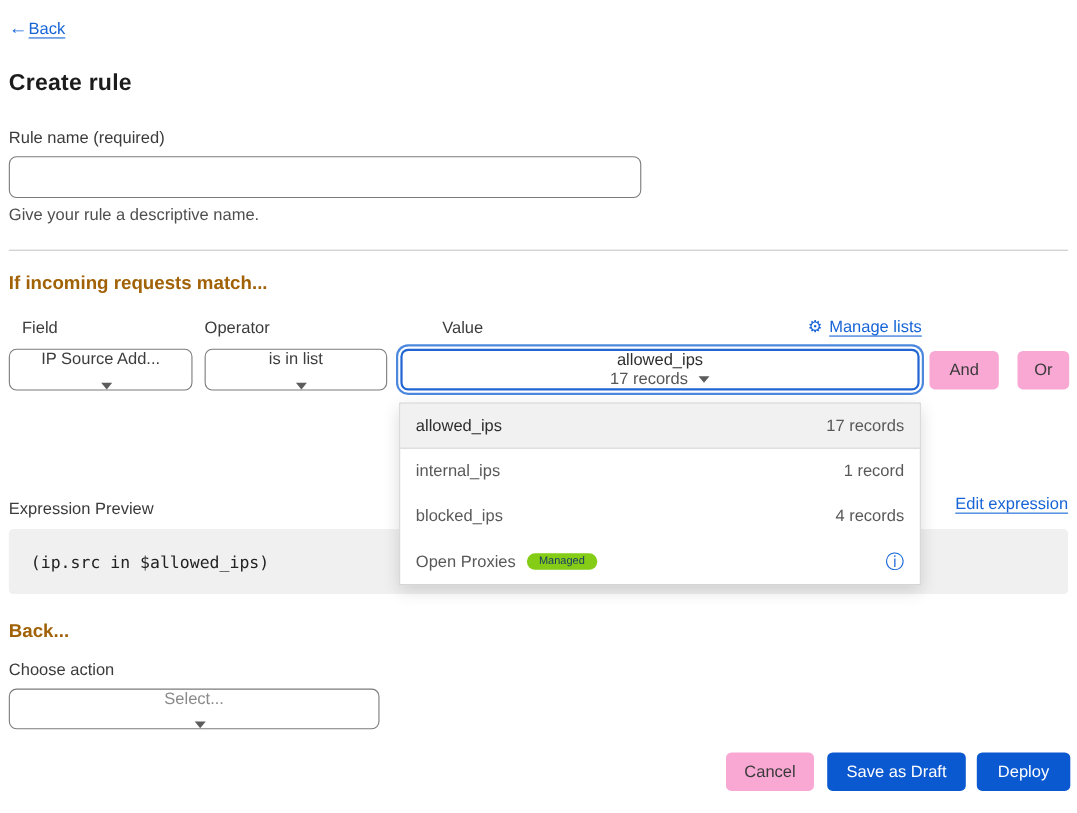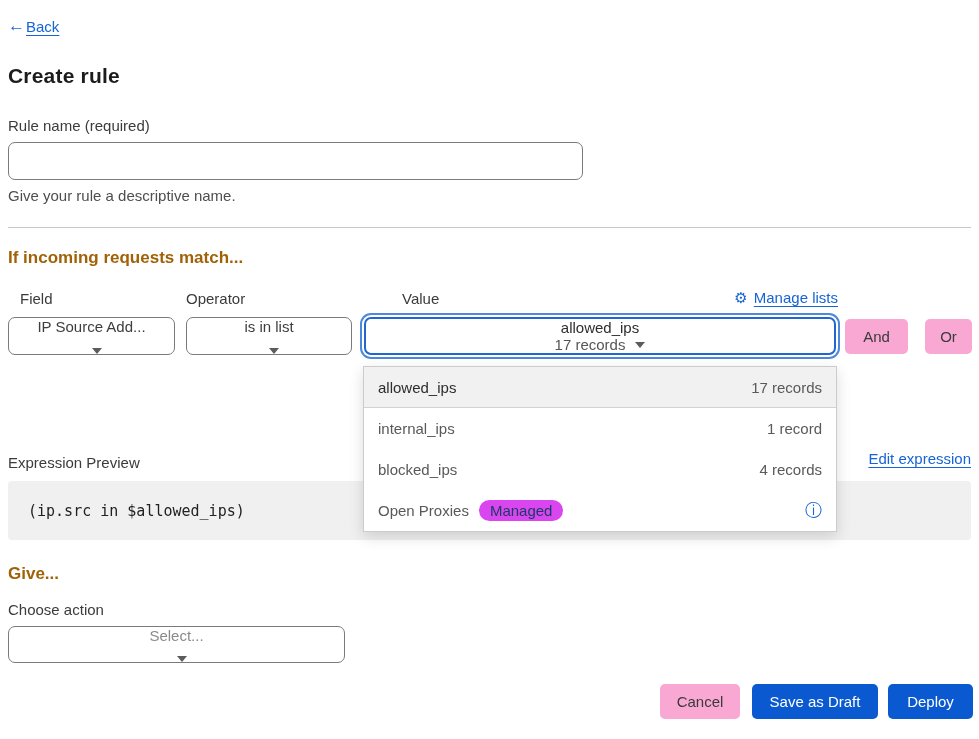--- a/index.html
+++ b/index.html
@@ -80,22 +80,22 @@
     z-index: 10;
   }
   .dd-item {
     height: 41px; display: flex; align-items: center; justify-content: space-between;
     padding: 0 14px; font-size: 15px; color: #595959; cursor: pointer; background: #fff;
   }
   .dd-item.active { background: #f1f1f1; color: #2d2d2d; border-bottom: 1px solid #d2d2d2; }
   .dd-item .meta { color: #595959; }
   .dd-left { display: flex; align-items: center; gap: 10px; }
   .managed-pill {
-    background: #d946ef; color: #1c3a66; border-radius: 11px;
-    font-size: 15px; padding: 2px 11px;
+    background: #84cc16; color: #1c3a66; border-radius: 11px;
+    font-size: 10px; padding: 2px 11px;
   }
   .info-icon { color: #1664d6; font-size: 17px; line-height: 1; cursor: pointer; }
 
   .code-block {
     left: 8px; top: 481px; width: 963px; height: 59px;
     background: #f0f0f0; border-radius: 4px;
     display: flex; align-items: center; padding: 0 20px;
     font-family: "DejaVu Sans Mono", "Liberation Mono", monospace;
     font-size: 15px; color: #222222; z-index: 1;
   }
@@ -184,21 +184,21 @@
 </div>
 
 <div class="abs field-label" style="left:8px; top:454px;">Expression Preview</div>
 <a class="abs link edit-expression">
   <span class="ul">Edit expression</span>
 </a>
 <div class="abs code-block">
   <span>(ip.src in $allowed_ips)</span>
 </div>
 
-<h2 class="abs section-heading" style="left:8px; top:564px;">Give...</h2>
+<h2 class="abs section-heading" style="left:8px; top:564px;">Back...</h2>
 <div class="abs field-label" style="left:8px; top:601px;">Choose action</div>
 <div class="abs select-box action-select">
   <span class="placeholder">Select...</span>
   <span class="caret"></span>
 </div>
 
 <button class="abs gray-btn btn-cancel">Cancel</button>
 <button class="abs blue-btn btn-save">Save as Draft</button>
 <button class="abs blue-btn btn-deploy">Deploy</button>
 

